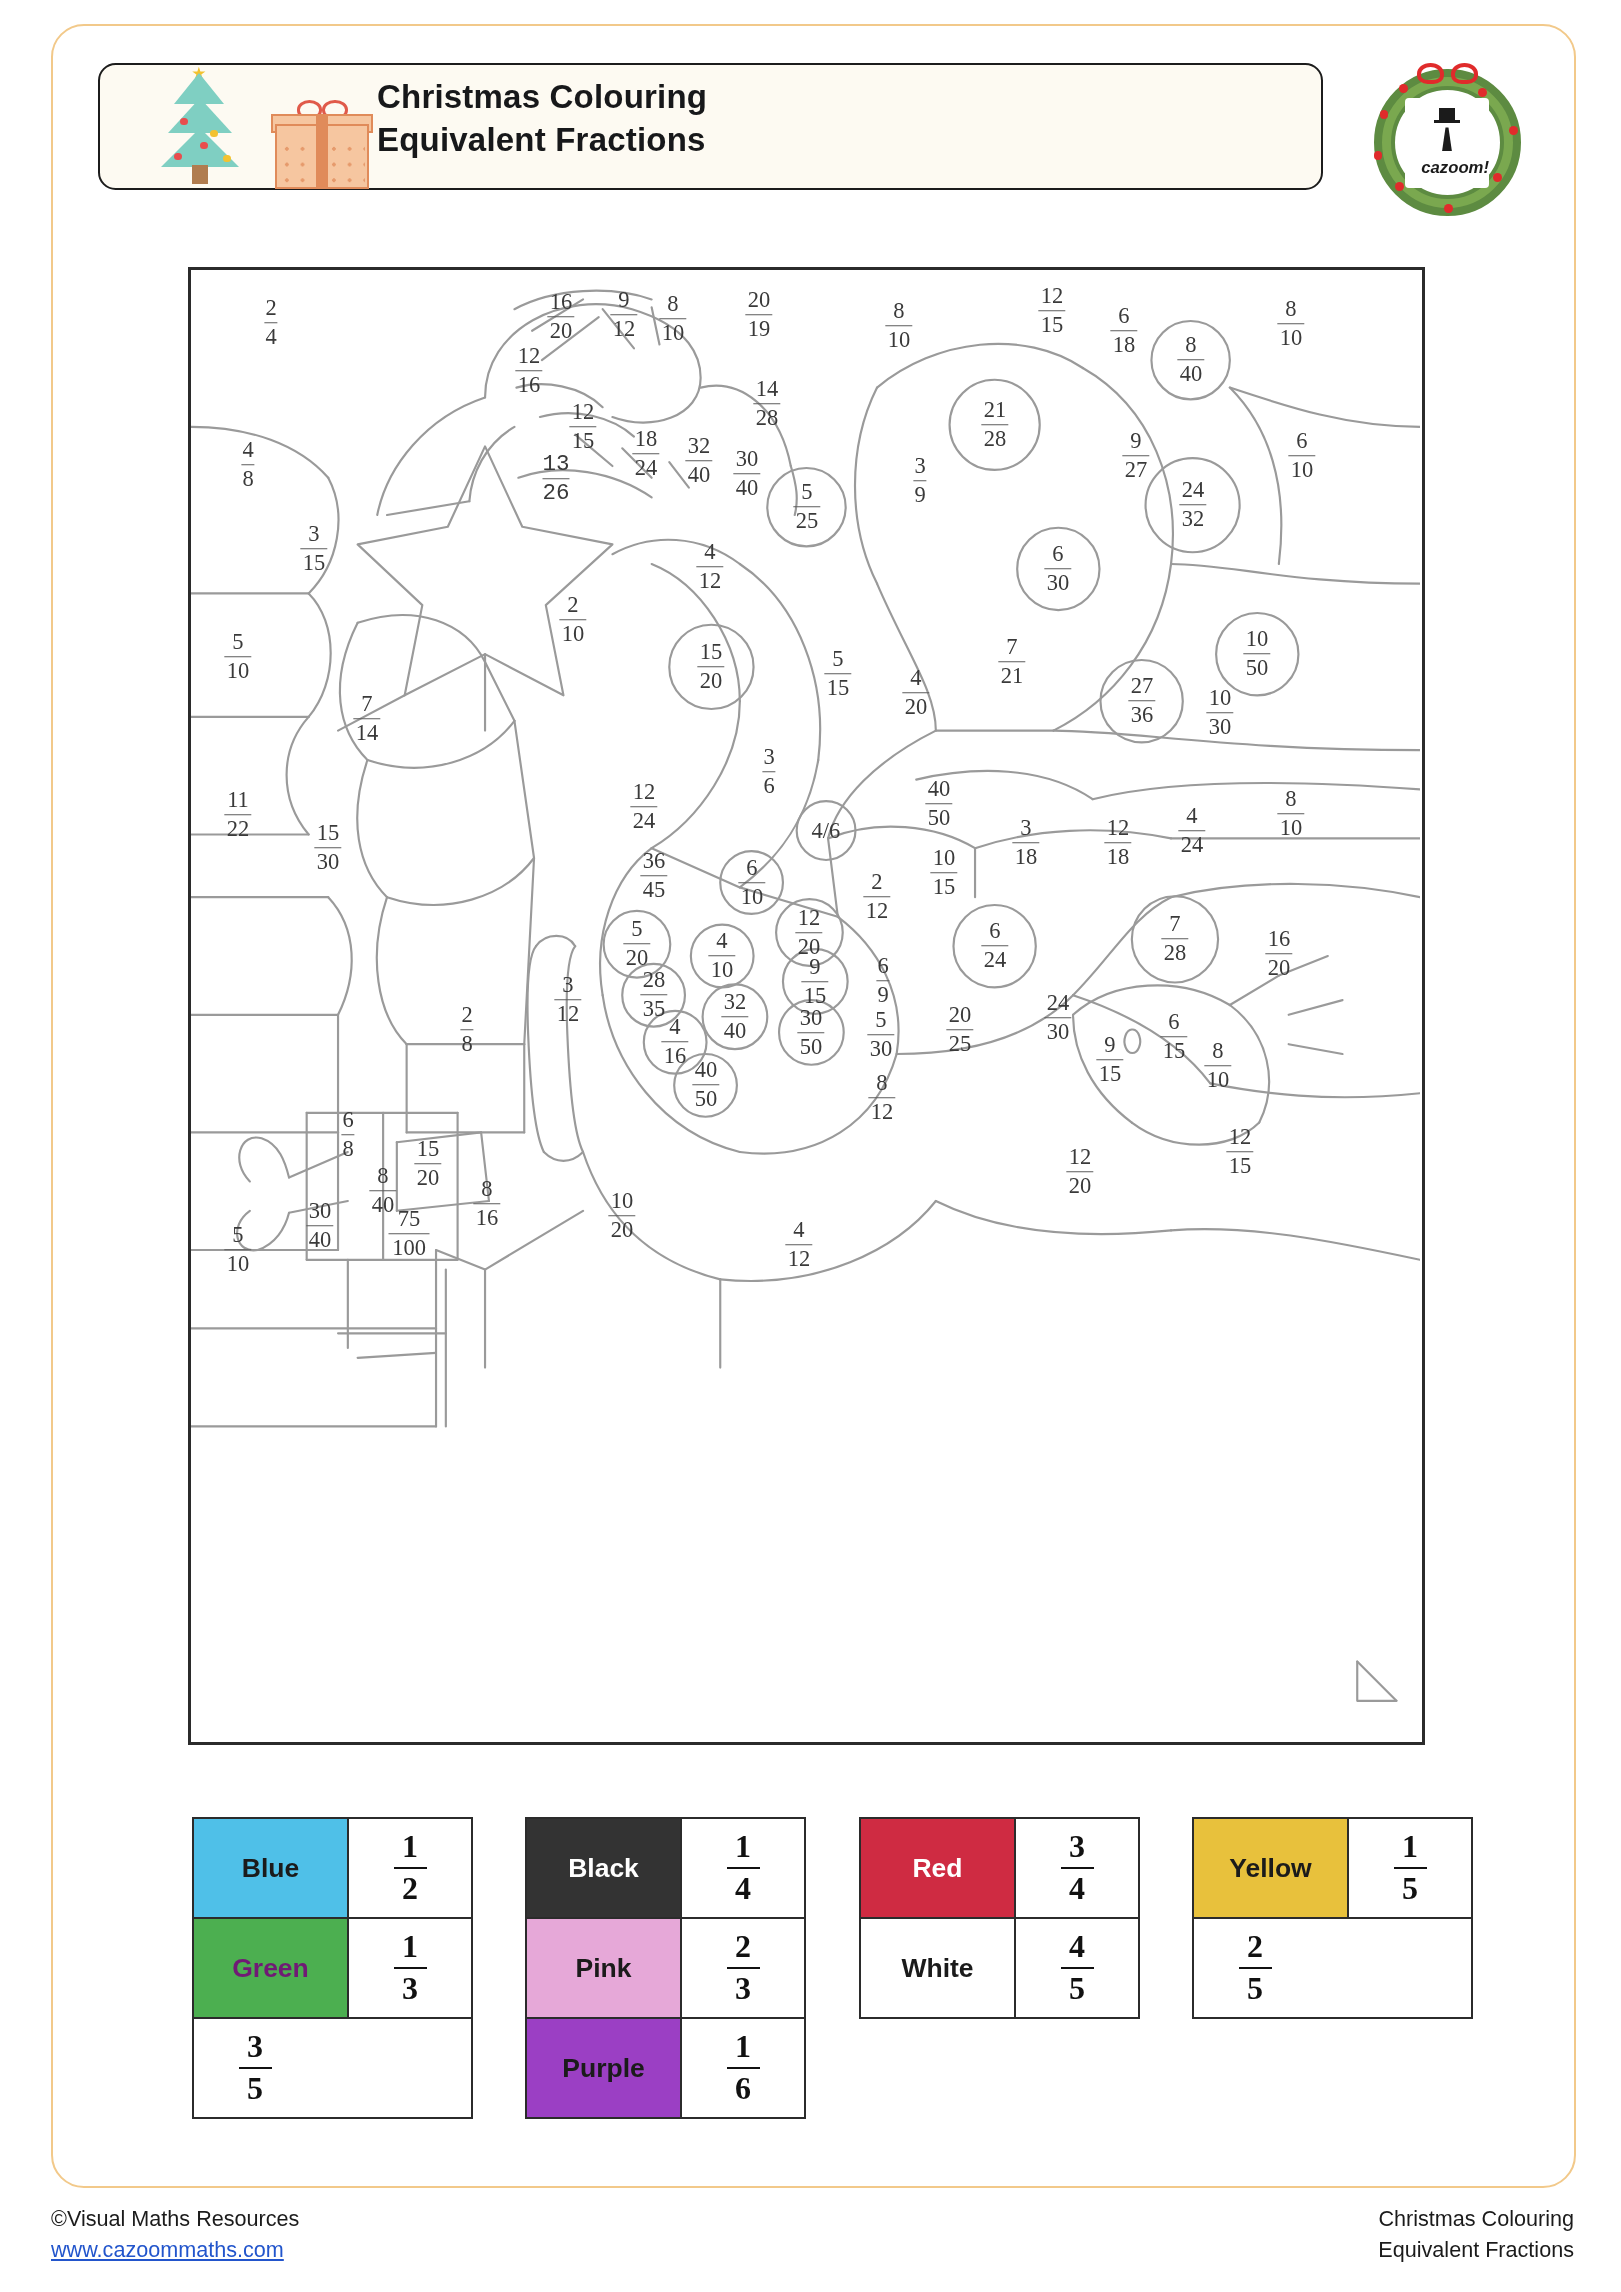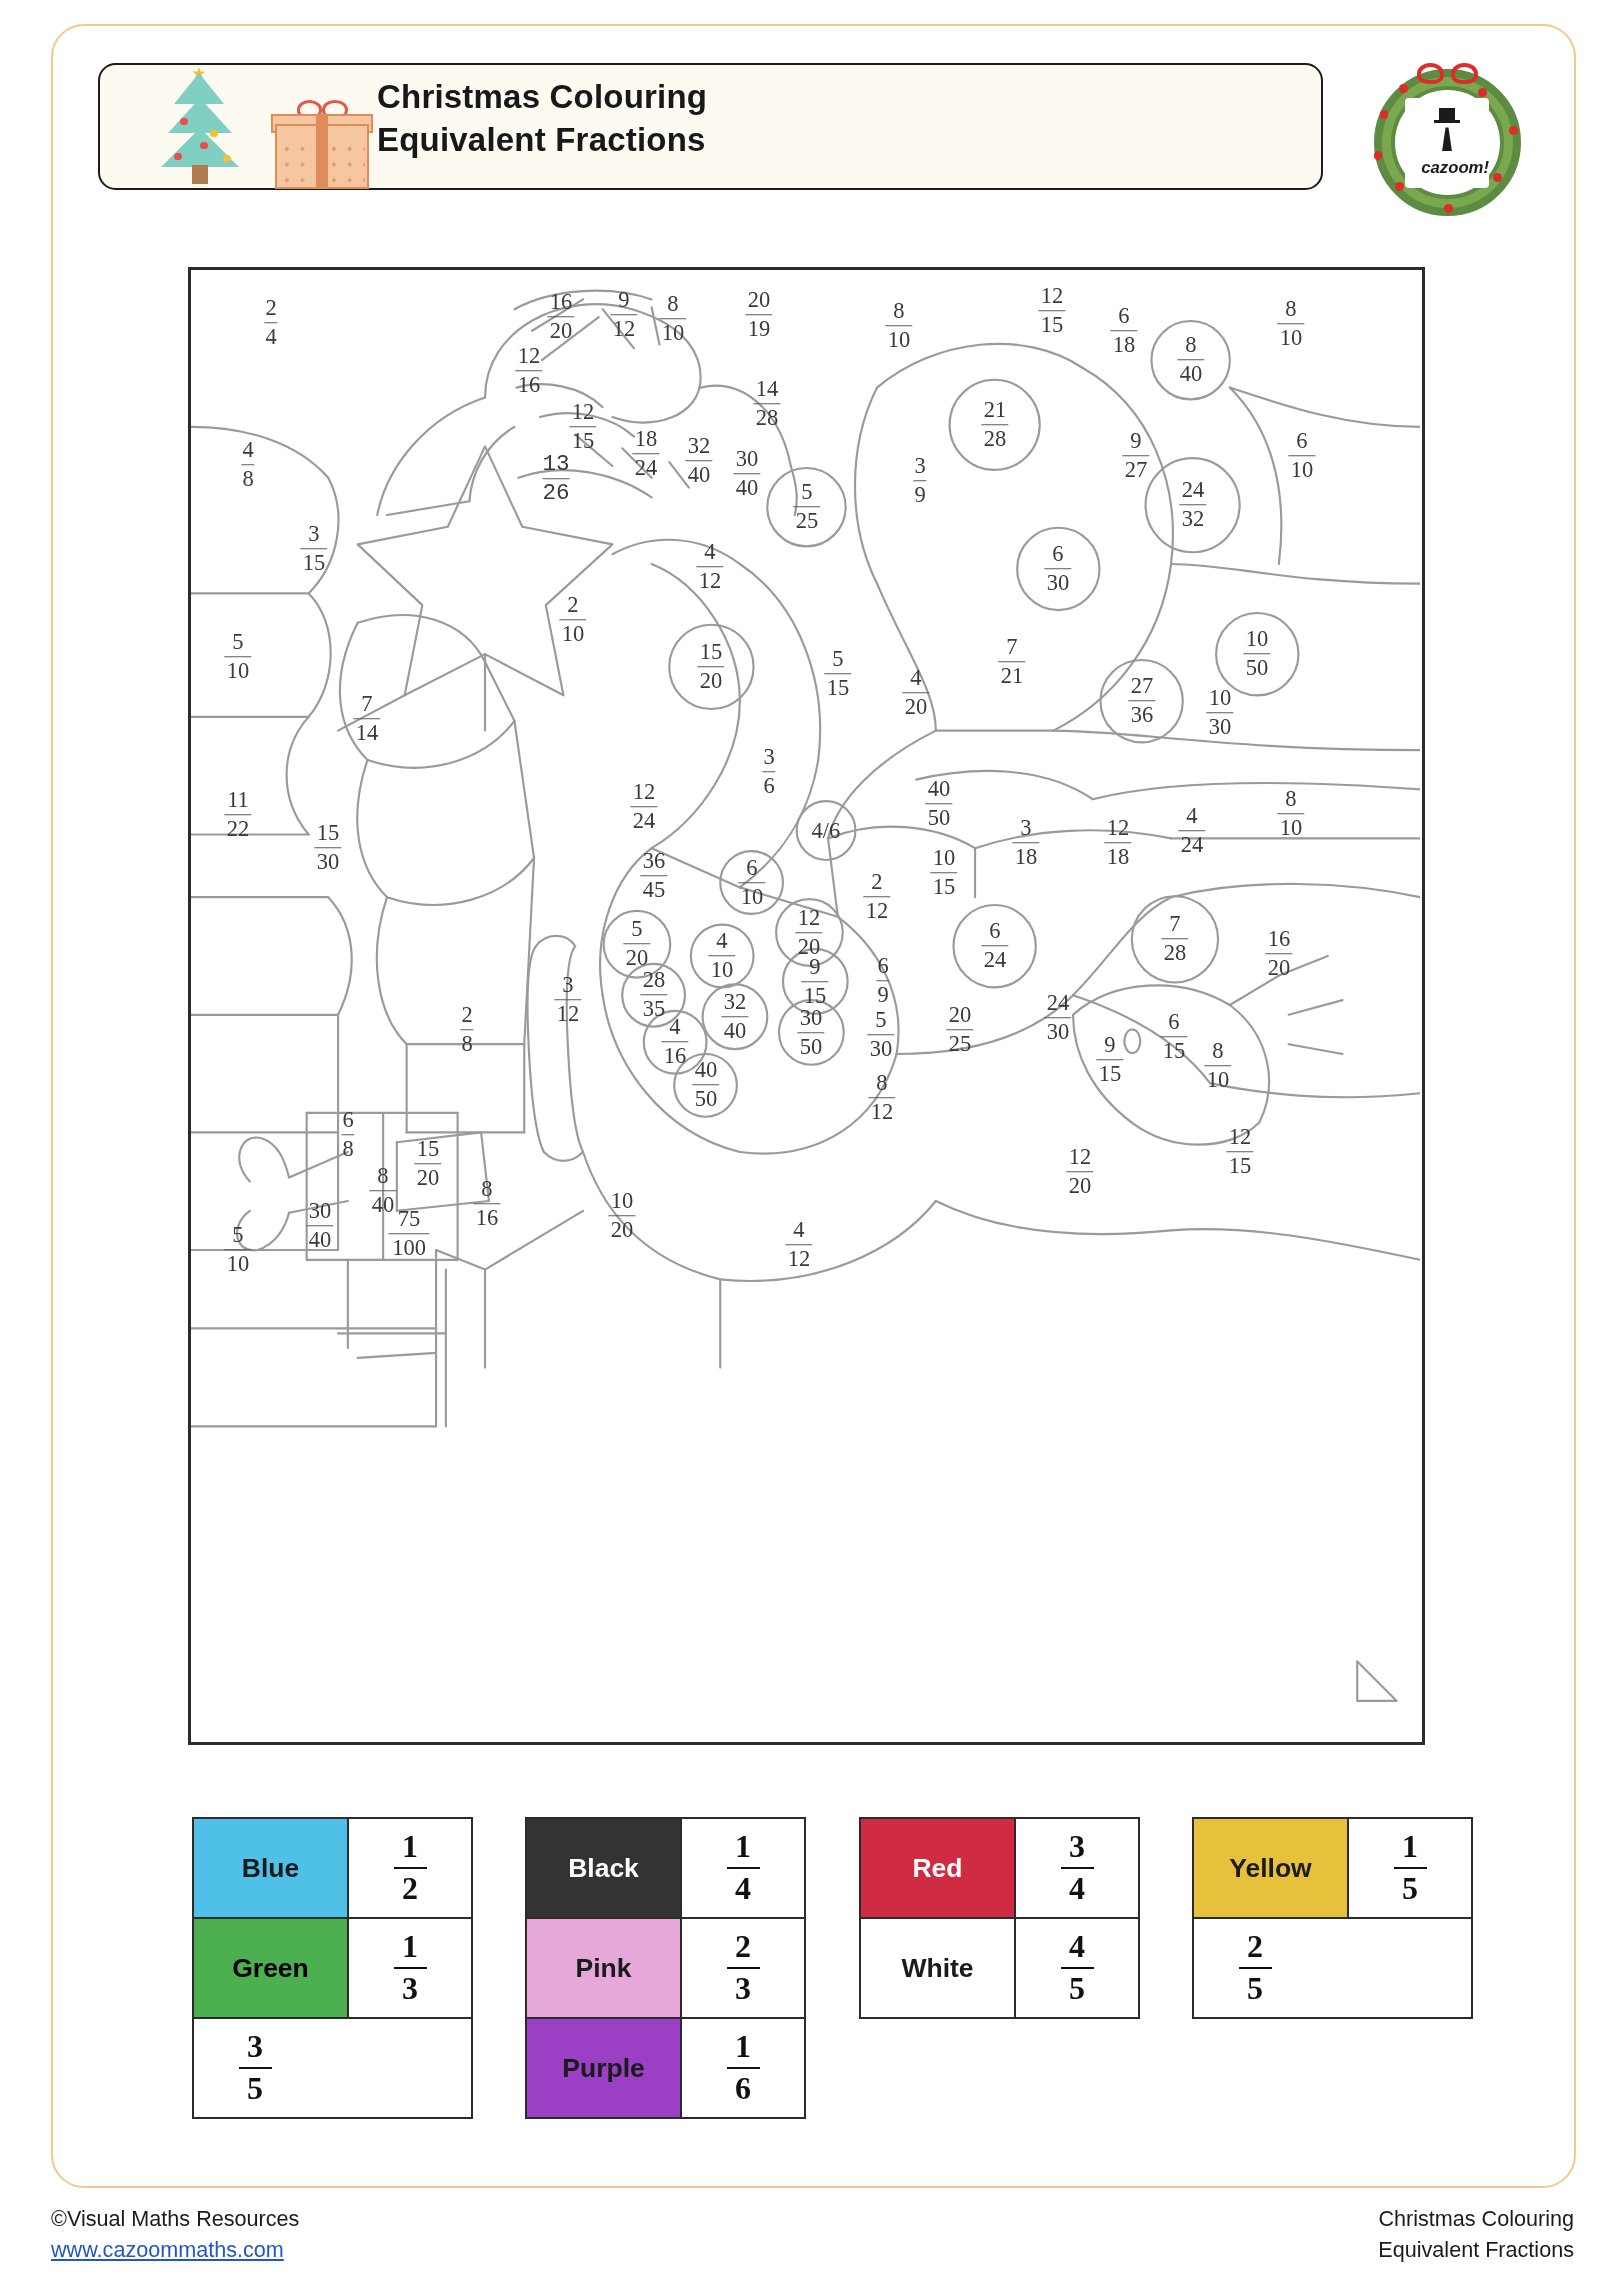--- a/index.html
+++ b/index.html
@@ -805,21 +805,21 @@
   <div class="key-group" style="left:0px;   top:0px;">
       <div class="key-row">
         <div class="key-color" style="background: rgb(79, 192, 232); color: rgb(27, 27, 27);">Blue</div>
         <div class="key-frac">
           <span class="n">1</span>
           <span class="bar"></span>
           <span class="d">2</span>
         </div>
       </div>
       <div class="key-row">
-        <div class="key-color" style="background: rgb(76, 175, 80); color: #000000;">Green</div>
+        <div class="key-color" style="background: rgb(76, 175, 80); color: #701a75;">Green</div>
         <div class="key-frac">
           <span class="n">1</span>
           <span class="bar"></span>
           <span class="d">3</span>
         </div>
       </div>
       <div class="key-row">
         <div class="key-frac">
           <span class="n">3</span>
           <span class="bar"></span>

